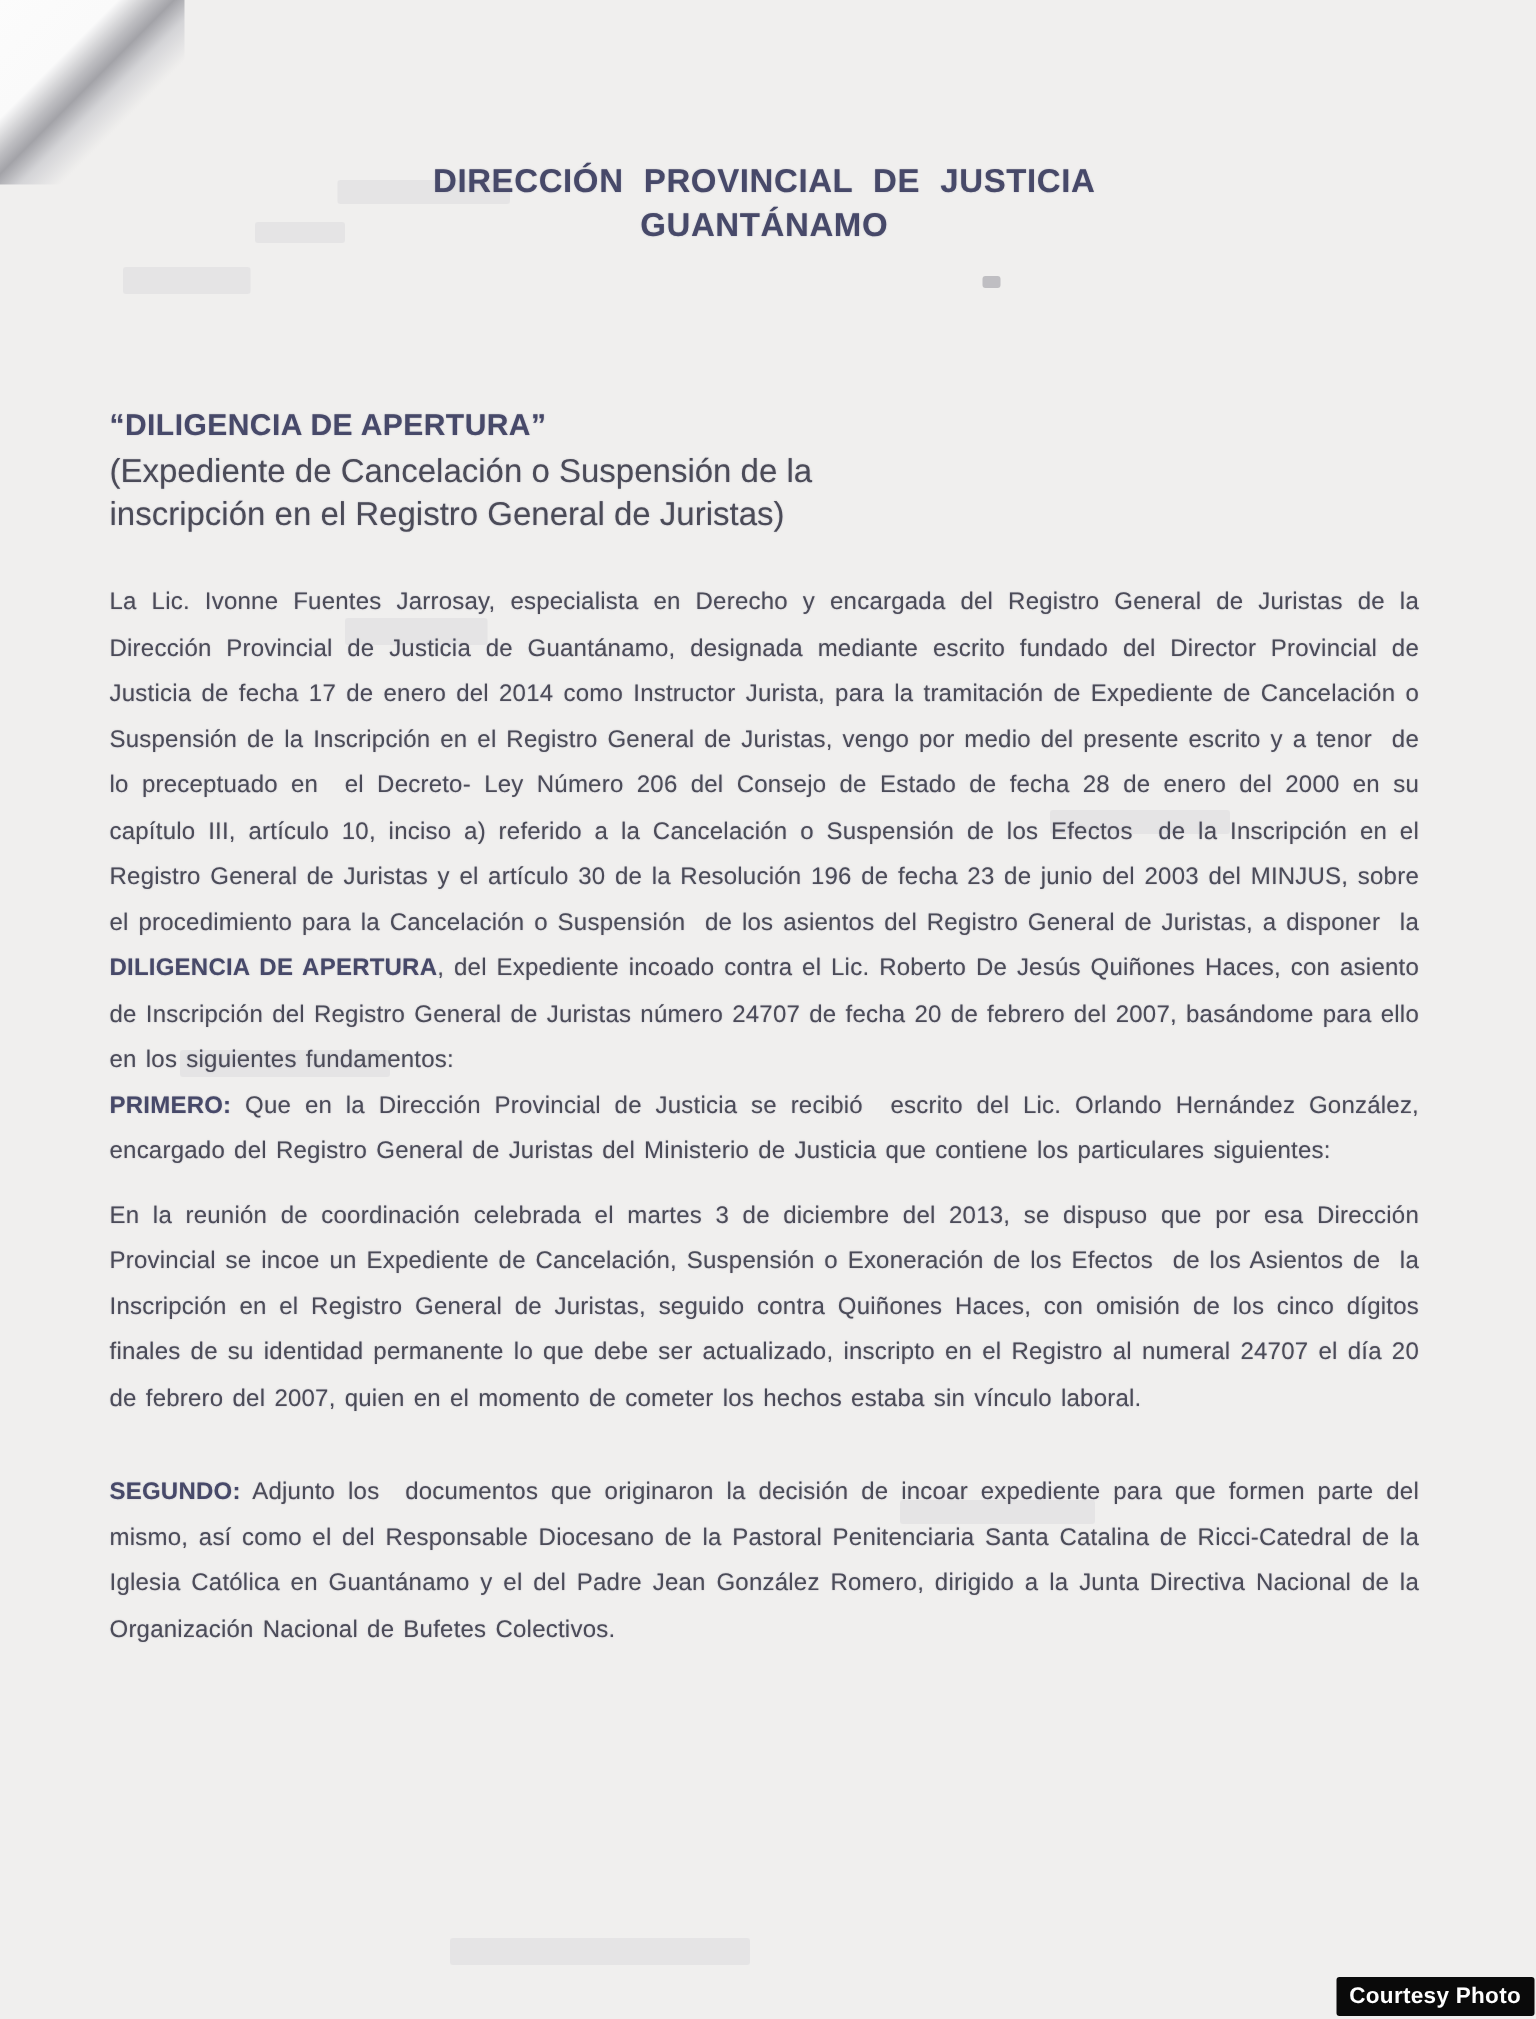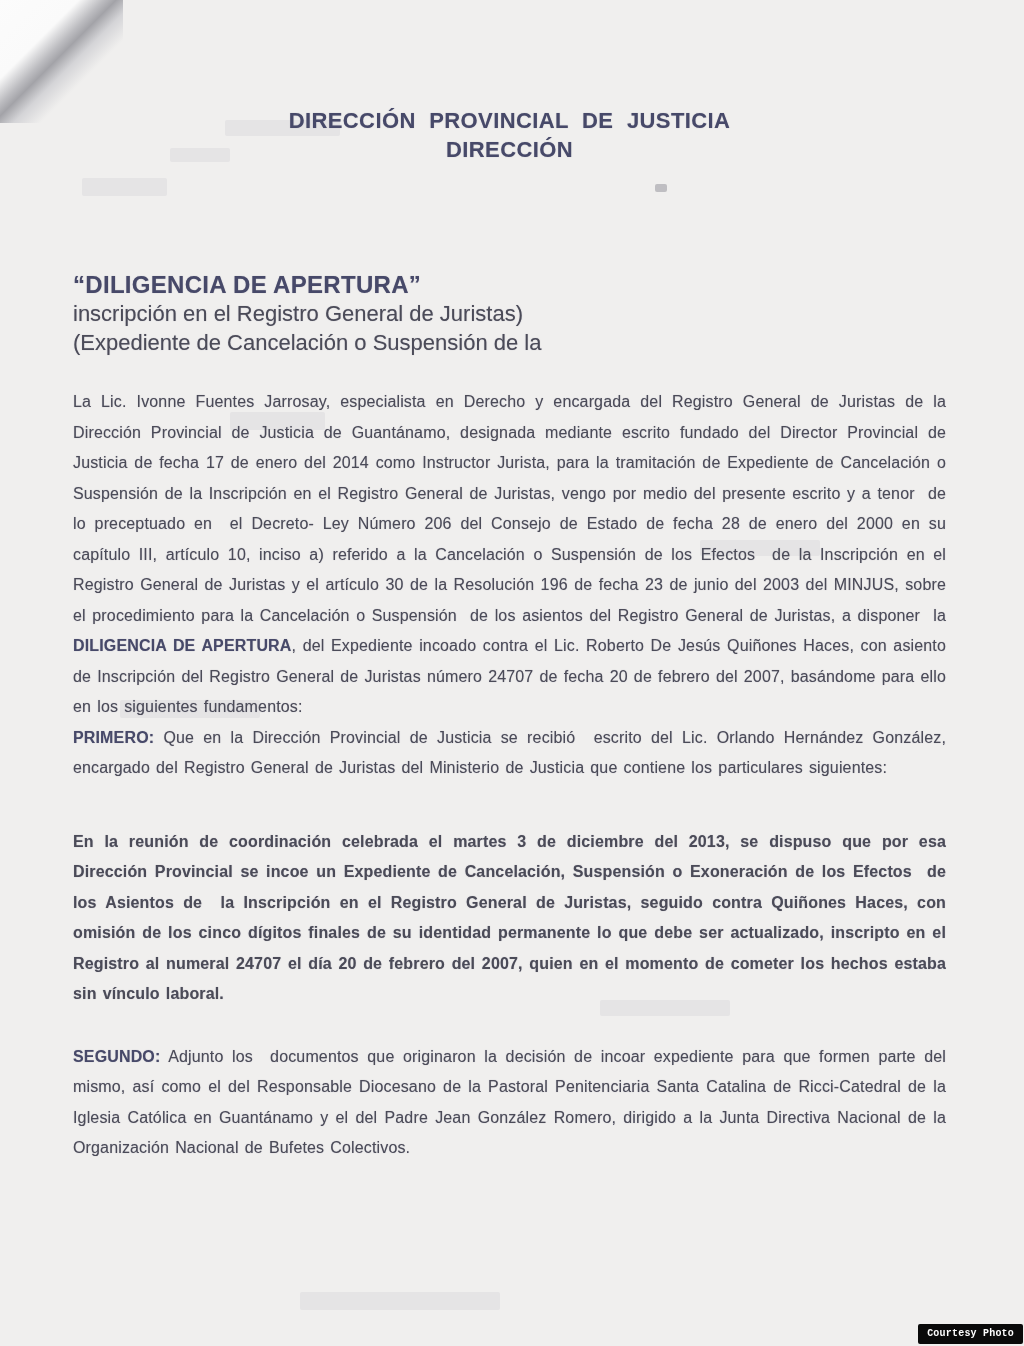--- a/index.html
+++ b/index.html
@@ -58,51 +58,50 @@
     color: var(--header_text, #474969);
   }
   .title-block {
     margin-top: 106px;
     font-size: 22px;
     line-height: 29px;
     color: var(--title_text, #41435f);
   }
   .doc-title {
     font-weight: bold;
-    font-size: 24px;
+    font-size: 20px;
     letter-spacing: 0.3px;
     color: var(--header_text, #474969);
   }
   .doc-subtitle { color: var(--body_text, #4b4b58); }
   p.body-par {
     margin: 0;
     font-size: 16px;
     line-height: 30.5px;
     text-align: justify;
     letter-spacing: 0.15px;
     word-spacing: 1.5px;
     white-space: pre-wrap;
   }
   p.body-par strong, .emph { color: var(--header_text, #474969); }
   #par-opening { margin-top: 30px; }
   #par-primero { }
-  #par-reunion { margin-top: 43px; font-weight: bold; }
+  #par-reunion { margin-top: 12px; }
   #par-segundo { margin-top: 32px; }
   .courtesy-badge {
     position: absolute;
     right: 1px; bottom: 2px;
     background: var(--badge_bg, #0a0a0a);
     color: var(--badge_text, #ffffff);
-    font-size: 10px;
+    font-size: 15px;
     font-weight: bold;
     padding: 4px 9px 5px 9px;
     border-radius: 2px;
     letter-spacing: 0.2px;
     z-index: 3;
-    font-family: Liberation Mono, monospace;
   }
 </style>
 </head>
 <body>
 
 <div class="page">
 
   <div class="corner-fold"></div>
 
   <div class="artifact" style="left:225px; top:120px; width:115px; height:16px;"></div>
@@ -112,27 +111,27 @@
   <div class="artifact" style="left:230px; top:412px; width:95px;  height:18px;"></div>
   <div class="artifact" style="left:700px; top:540px; width:120px; height:16px;"></div>
   <div class="artifact" style="left:120px; top:700px; width:140px; height:18px;"></div>
   <div class="artifact" style="left:600px; top:1000px; width:130px; height:16px;"></div>
   <div class="artifact" style="left:300px; top:1292px; width:200px; height:18px;"></div>
 
   <div class="content">
 
     <header class="doc-header">
       <div>DIRECCIÓN PROVINCIAL DE JUSTICIA</div>
-      <div>DIRECCIÓN</div>
+      <div>GUANTÁNAMO</div>
     </header>
 
     <section class="title-block">
       <div class="doc-title">“DILIGENCIA DE APERTURA”</div>
+      <div class="doc-subtitle">(Expediente de Cancelación o Suspensión de la</div>
       <div class="doc-subtitle">inscripción en el Registro General de Juristas)</div>
-      <div class="doc-subtitle">(Expediente de Cancelación o Suspensión de la</div>
     </section>
 
     <p class="body-par" id="par-opening"><span>La Lic. Ivonne Fuentes Jarrosay, especialista en Derecho y encargada del Registro General de Juristas de la Dirección Provincial de Justicia de Guantánamo, designada mediante escrito fundado del Director Provincial de Justicia de fecha 17 de enero del 2014 como Instructor Jurista, para la tramitación de Expediente de Cancelación o Suspensión de la Inscripción en el Registro General de Juristas, vengo por medio del presente escrito y a tenor  de lo preceptuado en  el Decreto- Ley Número 206 del Consejo de Estado de fecha 28 de enero del 2000 en su capítulo III, artículo 10, inciso a) referido a la Cancelación o Suspensión de los Efectos  de la Inscripción en el Registro General de Juristas y el artículo 30 de la Resolución 196 de fecha 23 de junio del 2003 del MINJUS, sobre el procedimiento para la Cancelación o Suspensión  de los asientos del Registro General de Juristas, a disponer  la </span><strong>DILIGENCIA DE APERTURA</strong><span>, del Expediente incoado contra el Lic. Roberto De Jesús Quiñones Haces, con asiento de Inscripción del Registro General de Juristas número 24707 de fecha 20 de febrero del 2007, basándome para ello en los siguientes fundamentos:</span></p>
 
     <p class="body-par" id="par-primero"><strong>PRIMERO:</strong><span> Que en la Dirección Provincial de Justicia se recibió  escrito del Lic. Orlando Hernández González, encargado del Registro General de Juristas del Ministerio de Justicia que contiene los particulares siguientes:</span></p>
 
     <p class="body-par" id="par-reunion"><span>En la reunión de coordinación celebrada el martes 3 de diciembre del 2013, se dispuso que por esa Dirección Provincial se incoe un Expediente de Cancelación, Suspensión o Exoneración de los Efectos  de los Asientos de  la Inscripción en el Registro General de Juristas, seguido contra Quiñones Haces, con omisión de los cinco dígitos finales de su identidad permanente lo que debe ser actualizado, inscripto en el Registro al numeral 24707 el día 20 de febrero del 2007, quien en el momento de cometer los hechos estaba sin vínculo laboral.</span></p>
 
     <p class="body-par" id="par-segundo"><strong>SEGUNDO:</strong><span> Adjunto los  documentos que originaron la decisión de incoar expediente para que formen parte del mismo, así como el del Responsable Diocesano de la Pastoral Penitenciaria Santa Catalina de Ricci-Catedral de la Iglesia Católica en Guantánamo y el del Padre Jean González Romero, dirigido a la Junta Directiva Nacional de la Organización Nacional de Bufetes Colectivos.</span></p>
 

